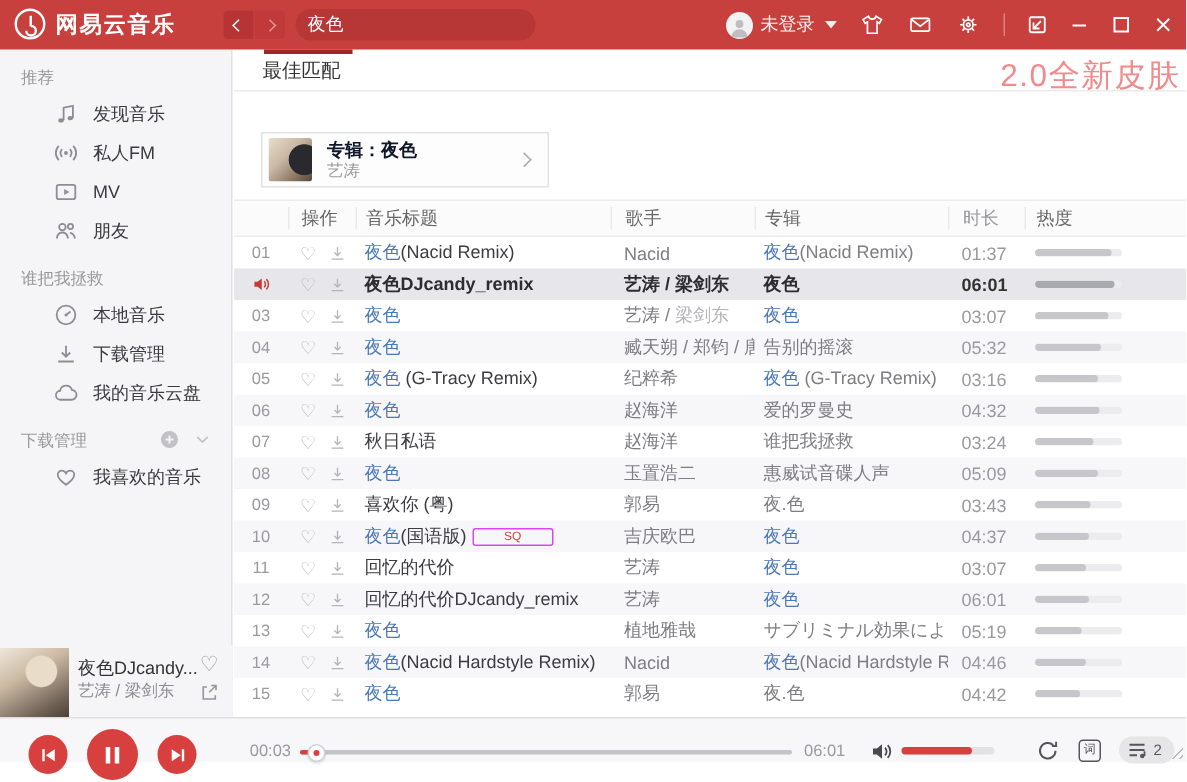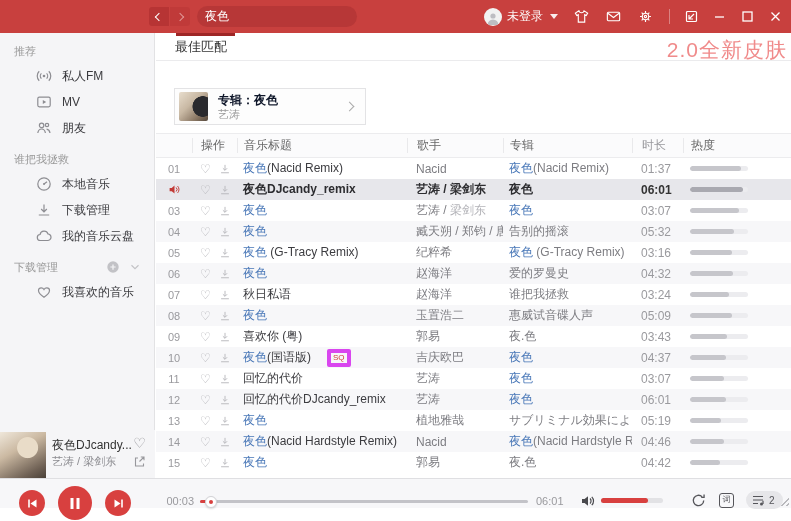--- a/index.html
+++ b/index.html
@@ -83,21 +83,21 @@
   .thead .c-title { padding-left:6px; } .thead .c-artist { padding-left:9px; }
   .thead .c-album { padding-left:6px; } .thead .c-dur { padding-left:9px; } .thead .c-heat { padding-left:7px; }
   .heat { display:block; width:58px; height:5px; border-radius:3px; background:#ececef; overflow:hidden; }
   .heat i { display:block; height:100%; border-radius:3px; background:#c6c6cb; }
   .trow.playing .heat i { background:#a9a9b0; }
   .t-link { color:#4a78b8; }
   .t-dark { color:#3c3c40; }
   .t-gray { color:#7d7d82; }
   .t-light { color:#b3b3b8; }
   .t-strong { color:#2d2d30; font-weight:700; }
-  .t-badge { display:inline-block; margin-left:16px; padding:0 2px; border:4px solid #d946ef; color:#d0413c;
+  .t-badge { display:inline-block; margin-left:4px; padding:0 20px; border:1px solid #d946ef; color:#d0413c;
     border-radius:2px; font-size:8px; line-height:10px; vertical-align:1px; }
 
   
   .now-playing { position:absolute; left:0; top:430px; width:155px; height:48px; background:#f5f5f7; z-index:10;padding-left:16px; }
   .np-cover { position:absolute; left:0; top:2px; width:46px; height:52px; z-index:12;
     background: radial-gradient(circle at 60% 30%, #e9dcc8 0 22%, rgba(0,0,0,0) 24%),
                 linear-gradient(150deg,#efe7da 0%,#cbb9a2 35%,#6e6054 75%,#3a332c 100%); }
   .np-texts { position:absolute; left:52px; top:7px; width:80px; }
   .np-title { font-size:12px; color:#333; white-space:nowrap; overflow:hidden; line-height:16px; }
   .np-artist { font-size:11px; color:#8b8b90; white-space:nowrap; overflow:hidden; line-height:16px; }
@@ -136,20 +136,28 @@
   .resize-corner { position:absolute; right:2px; bottom:2px; width:10px; height:10px;
     background:repeating-linear-gradient(135deg, rgba(0,0,0,0) 0 2px, #b9b9bd 2px 3.2px);
     clip-path:polygon(100% 0,100% 100%,0 100%); }
 </style>
 </head>
 <body>
 
 <div class="app">
 
   <div class="topbar">
+    <div class="logo-wrap">
+      <svg class="logo-icon" viewBox="0 0 22 22">
+        <circle cx="11" cy="11" r="9.5" fill="none" stroke="#fff" stroke-width="1.6"></circle>
+        <path d="M11.5 5.5v7.2" stroke="#fff" stroke-width="1.6" fill="none"></path>
+        <path d="M8.5 15.5a3.2 3.2 0 103.2-3.2" fill="none" stroke="#fff" stroke-width="1.6"></path>
+      </svg>
+      <span class="app-name">网易云音乐</span>
+    </div>
     <div class="nav-btns">
       <div class="nav-btn nav-back">
           <span class="chev"></span>
         </div>
       <div class="nav-btn nav-fwd">
           <span class="chev r"></span>
         </div>
     </div>
     <div class="searchbox">
       <input value="夜色" style="">
@@ -200,20 +208,30 @@
   <div class="tab-indicator"></div>
 
   <aside class="sidebar">
     <div id="sidebar-sections">
         <div class="sb-section">
           <div class="sb-header">
             <span class="sb-header-label">推荐</span>
           </div>
           <div class="sb-item">
             <span class="sb-icon">
+              <svg viewBox="0 0 16 16">
+                <path d="M6.4 12.2V3.8l6.2-1.3v8.2" fill="none" stroke="currentColor" stroke-width="1.2"></path>
+                <ellipse cx="4.7" cy="12.3" rx="1.8" ry="1.4" fill="currentColor"></ellipse>
+                <ellipse cx="10.9" cy="10.8" rx="1.8" ry="1.4" fill="currentColor"></ellipse>
+              </svg>
+            </span>
+            <span class="sb-label">发现音乐</span>
+          </div>
+          <div class="sb-item">
+            <span class="sb-icon">
               <svg viewBox="0 0 16 16" fill="none" stroke="currentColor" stroke-width="1.2">
                 <circle cx="8" cy="8" r="1.3" fill="currentColor" stroke="none"></circle>
                 <path d="M5.4 5.4a3.7 3.7 0 000 5.2M10.6 5.4a3.7 3.7 0 010 5.2M3.2 3.3a6.6 6.6 0 000 9.4M12.8 3.3a6.6 6.6 0 010 9.4"></path>
               </svg>
             </span>
             <span class="sb-label">私人FM</span>
           </div>
           <div class="sb-item">
             <span class="sb-icon">
               <svg viewBox="0 0 16 16" fill="none" stroke="currentColor" stroke-width="1.2">

